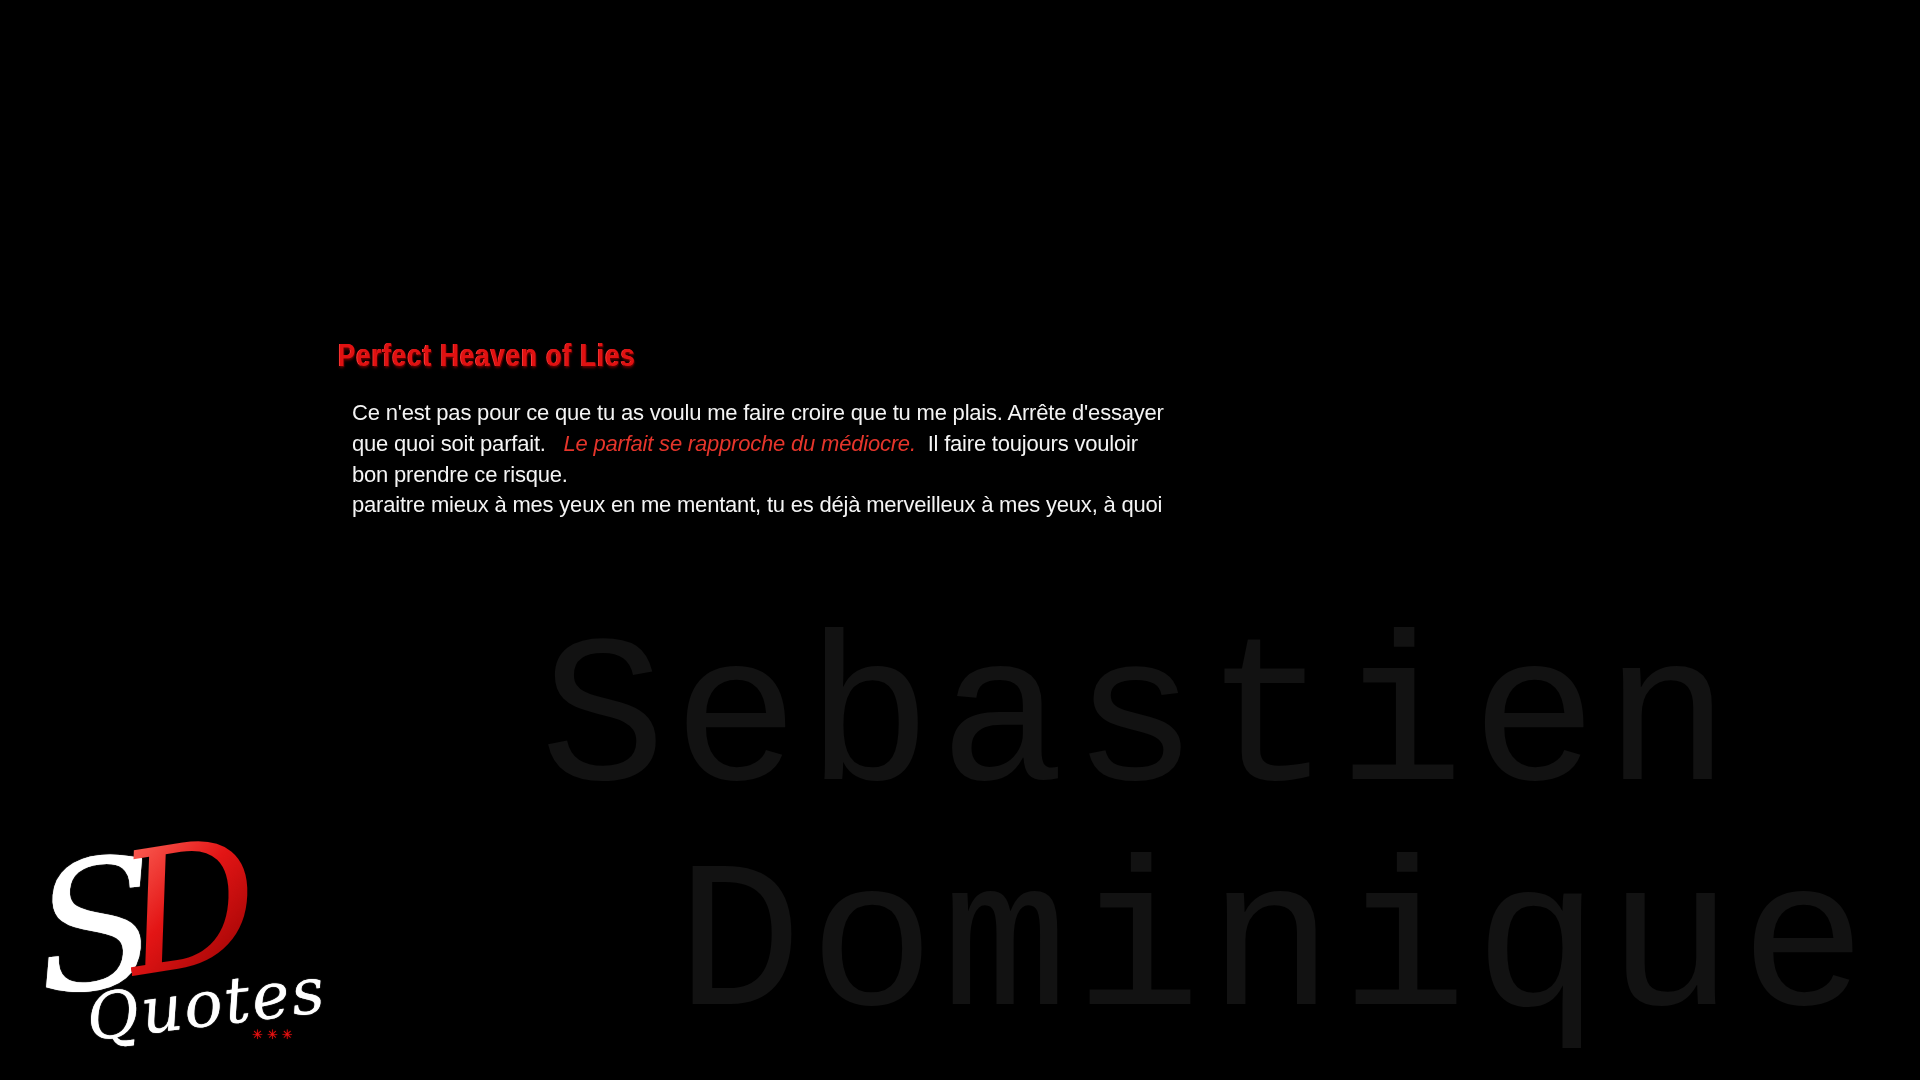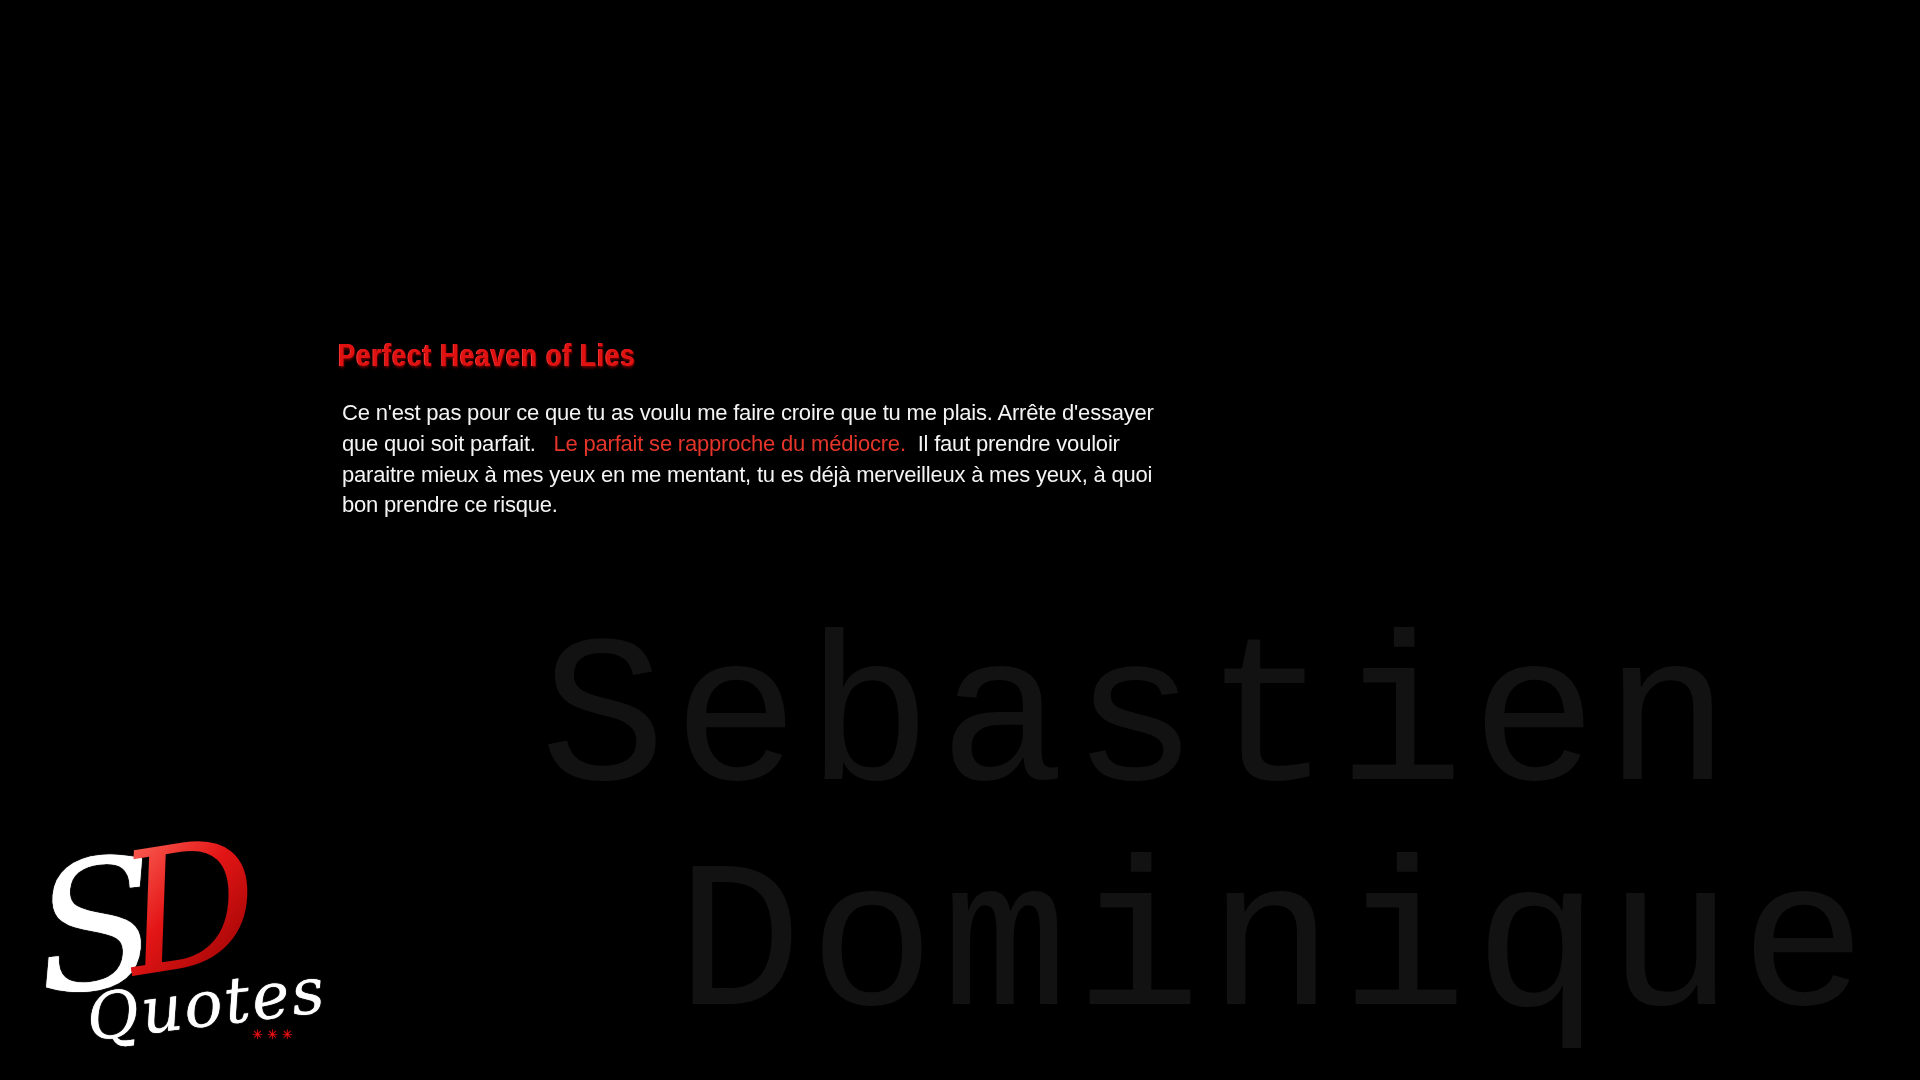--- a/index.html
+++ b/index.html
@@ -34,28 +34,28 @@
     font-weight:bold;
     letter-spacing:1px;
     color:var(--title-red,#e01111);
     transform:scaleX(.84);
     transform-origin:left center;
     text-shadow:1px 1px 0 #5a0000,-1px 0 0 #ff3b3b,0 2px 3px rgba(120,0,0,.8);
     white-space:nowrap;
   }
   .quote-body{
     position:absolute;
-    left:342px;top:398px;
+    left:352px;top:398px;
     font-size:22px;
     line-height:30.8px;
     letter-spacing:-0.2px;
     color:var(--body-text,#f4f4f4);
   }
   .qline{white-space:pre;}
-  .qline .red{color:var(--accent-red,#e5352b);}
+  .qline .red{color:var(--accent-red,#e5352b);font-style:italic;}
 
   
   .logo{position:absolute;left:0;top:0;}
   .logo span{position:absolute;font-family:"DejaVu Serif",serif;font-style:italic;line-height:1;}
   .logo-s{
     left:35px;top:838px;
     font-size:178px;
     color:var(--logo-white,#fff);
     transform:rotate(-6deg);
     text-shadow:0 0 1px #fff;
@@ -92,23 +92,23 @@
 
 <div class="stage">
 
   <div class="watermark wm1">Sebastien</div>
   <div class="watermark wm2">Dominique</div>
 
   <h1 class="quote-title">Perfect Heaven of Lies</h1>
 
   <div class="quote-body">
       <div class="qline"><span>Ce n'est pas pour ce que tu as voulu me faire croire que tu me plais. Arrête d'essayer</span></div>
-      <div class="qline"><span>que quoi soit parfait.   </span><span class="red">Le parfait se rapproche du médiocre.</span><span>  Il faut prendre vouloir</span></div>
+      <div class="qline"><span>que quoi soit parfait.   </span><span class="red">Le parfait se rapproche du médiocre.</span><span>  Il faire toujours vouloir</span></div>
+      <div class="qline"><span>bon prendre ce risque.</span></div>
       <div class="qline"><span>paraitre mieux à mes yeux en me mentant, tu es déjà merveilleux à mes yeux, à quoi</span></div>
-      <div class="qline"><span>bon prendre ce risque.</span></div>
     </div>
 
   <div class="logo">
     <span class="logo-s">S</span>
     <span class="logo-d">D</span>
     <span class="logo-word">Quotes</span>
     <span class="logo-stars">✳✳✳</span>
   </div>
 
 </div>

